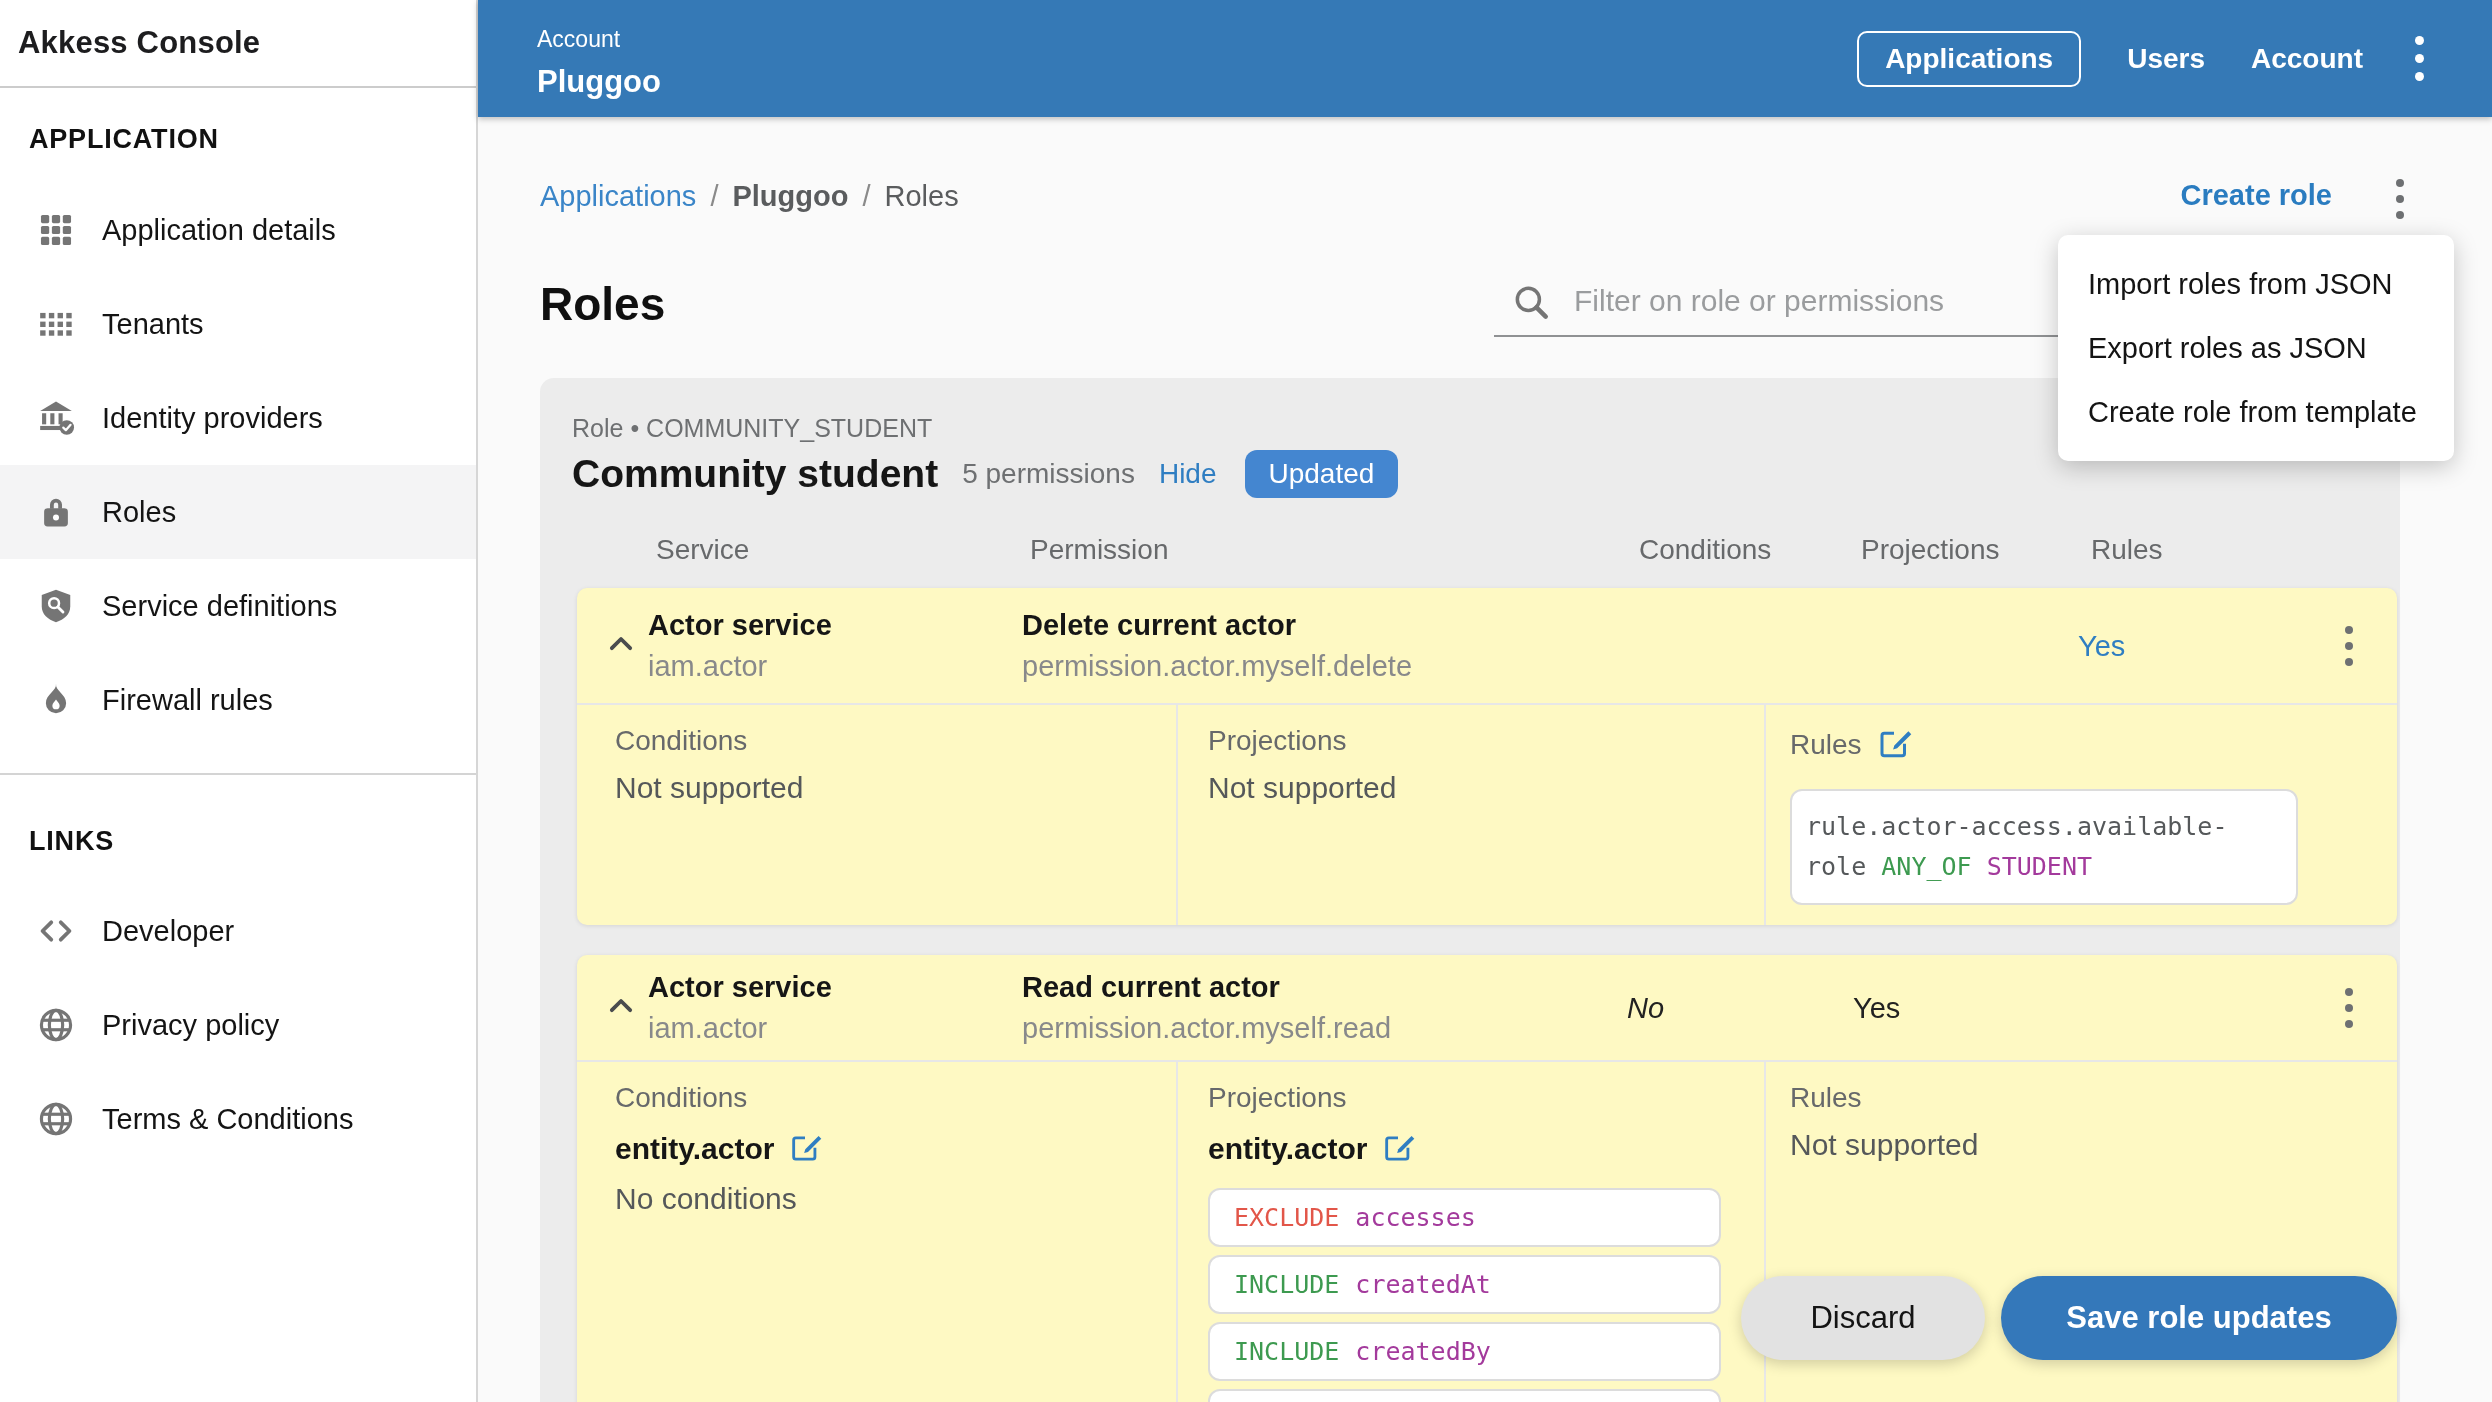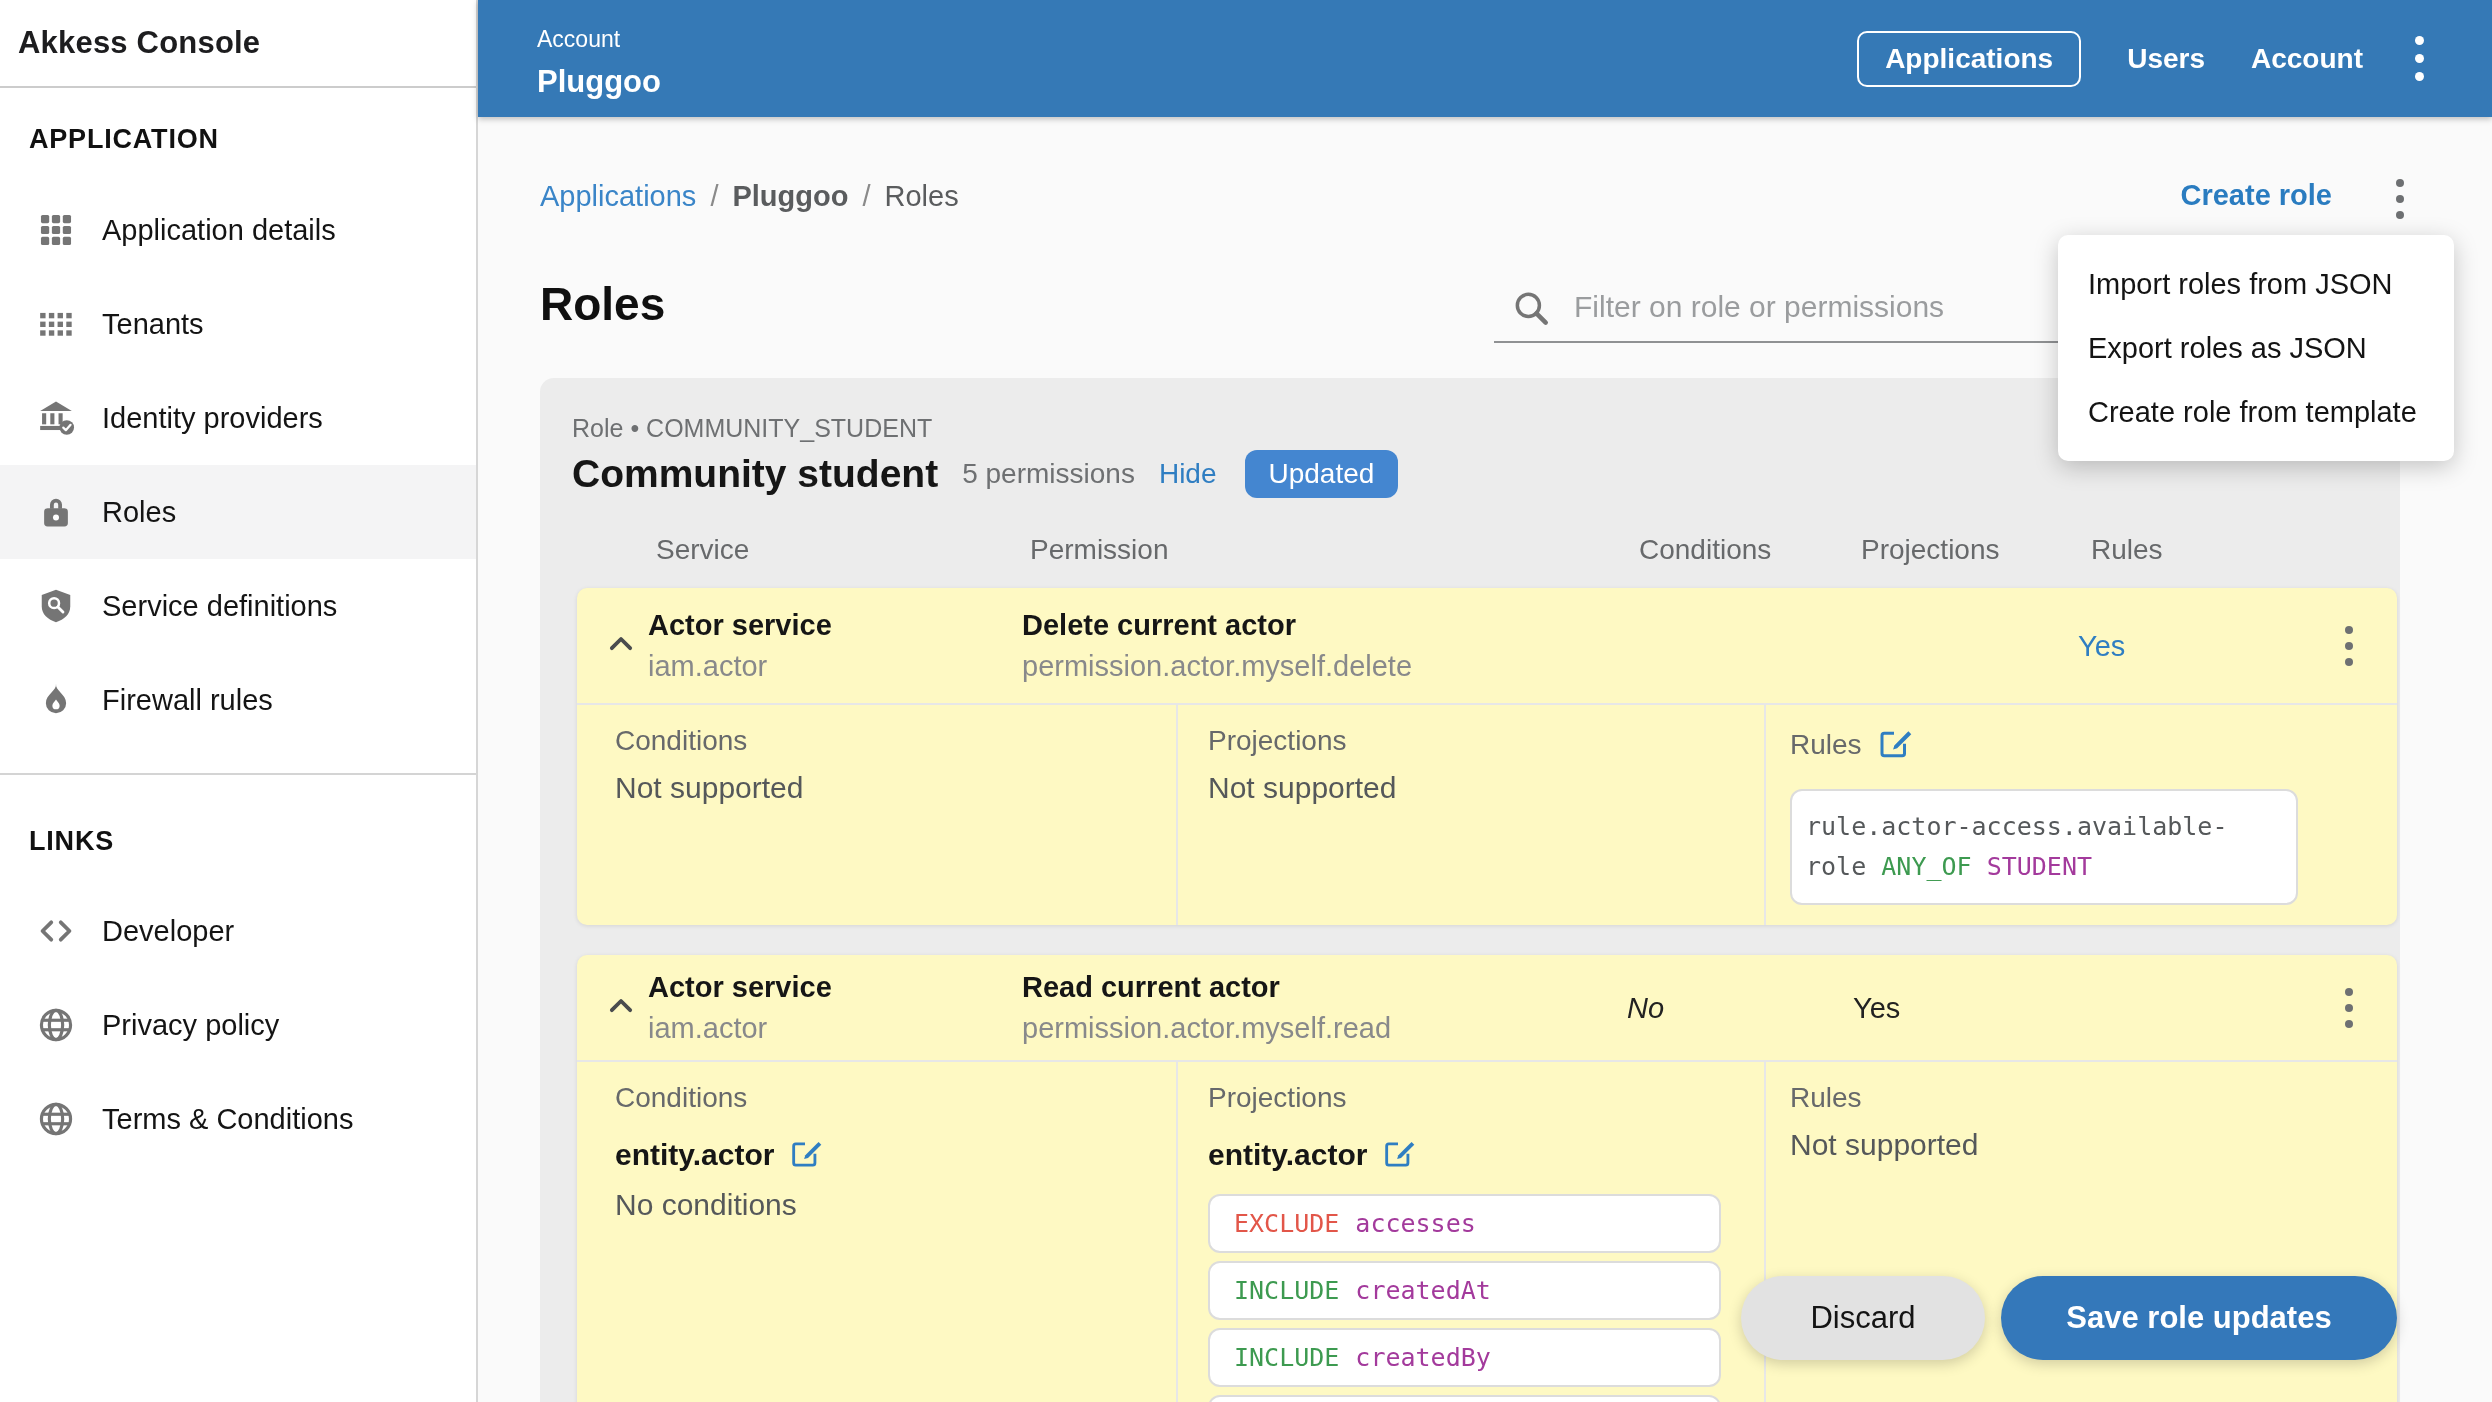--- a/index.html
+++ b/index.html
@@ -71,21 +71,21 @@
   .crumb-page { color: #5a5c5e; }
 
   .create-role {
     position: absolute; right: 160px; top: 62px;
     font-size: 29px; font-weight: bold; color: #2a7cc0;
   }
   .page-kebab { position: absolute; right: 88px; top: 58px; }
 
   .page-title { position: absolute; left: 62px; top: 160px; font-size: 46px; font-weight: bold; color: #101010; }
 
-  .searchbar { position: absolute; left: 1016px; top: 156px; width: 852px; height: 70px; border-bottom: 2px solid #8f9193; }
+  .searchbar { position: absolute; left: 1016px; top: 150px; width: 852px; height: 70px; border-bottom: 2px solid #8f9193; }
   .search-icon { position: absolute; left: 16px; top: 14px; }
   .search-input {
     position: absolute; left: 80px; top: 8px; width: 740px; height: 52px;
     border: none; outline: none; background: transparent;
     font-size: 30px; color: #333; font-family: "Liberation Sans", "DejaVu Sans", sans-serif;
   }
   .search-input::placeholder { color: #9a9c9e; }
 
   .actions-menu {
     position: absolute; left: 1580px; top: 118px; width: 396px; height: 226px;
@@ -145,21 +145,21 @@
   .detail-2 { top: 105px; }
   .vdiv { position: absolute; top: 0; bottom: 0; width: 2px; background: #e7e7e7; }
   .vdiv-1 { left: 599px; }
   .vdiv-2 { left: 1187px; }
   .dcol-label { font-size: 28px; color: #67696b; }
   .dcol { position: absolute; top: 20px; }
   .dcol-conditions { left: 38px; }
   .dcol-projections { left: 631px; }
   .dcol-rules { left: 1213px; }
   .d-muted { font-size: 30px; color: #55585a; margin-top: 14px; }
-  .entity-row { display: flex; align-items: center; margin-top: 22px; }
+  .entity-row { display: flex; align-items: center; margin-top: 16px; }
   .entity-name { font-size: 30px; font-weight: bold; color: #161616; margin-right: 14px; }
   .label-row { display: flex; align-items: center; }
   .label-row .edit-icon { margin-left: 14px; }
 
   .code-box {
     margin-top: 24px; width: 508px; border: 2px solid #dcdcdc; border-radius: 12px;
     background: #fff; padding: 16px 14px;
     font-family: "DejaVu Sans Mono", monospace; font-size: 25px; line-height: 40px; color: #55585a;
   }
   .code-op { color: #3d9a50; }

